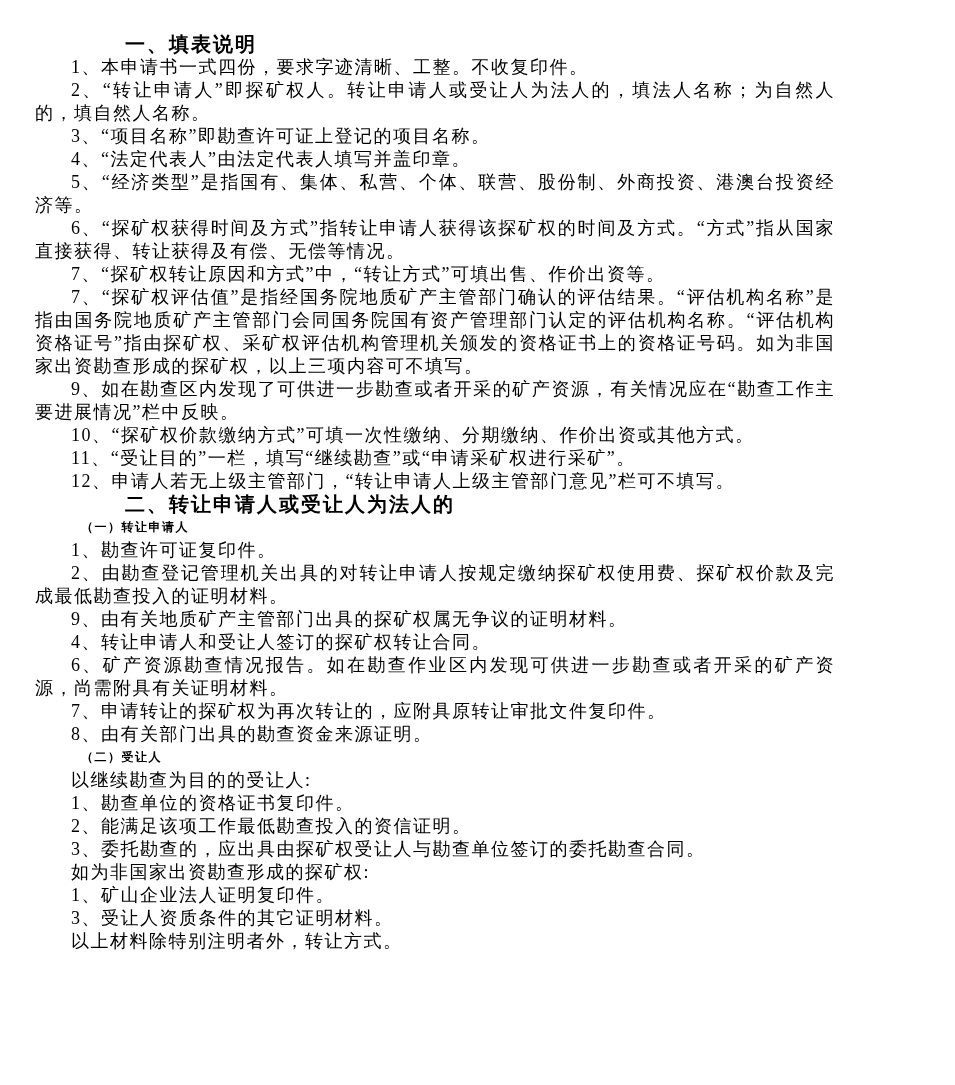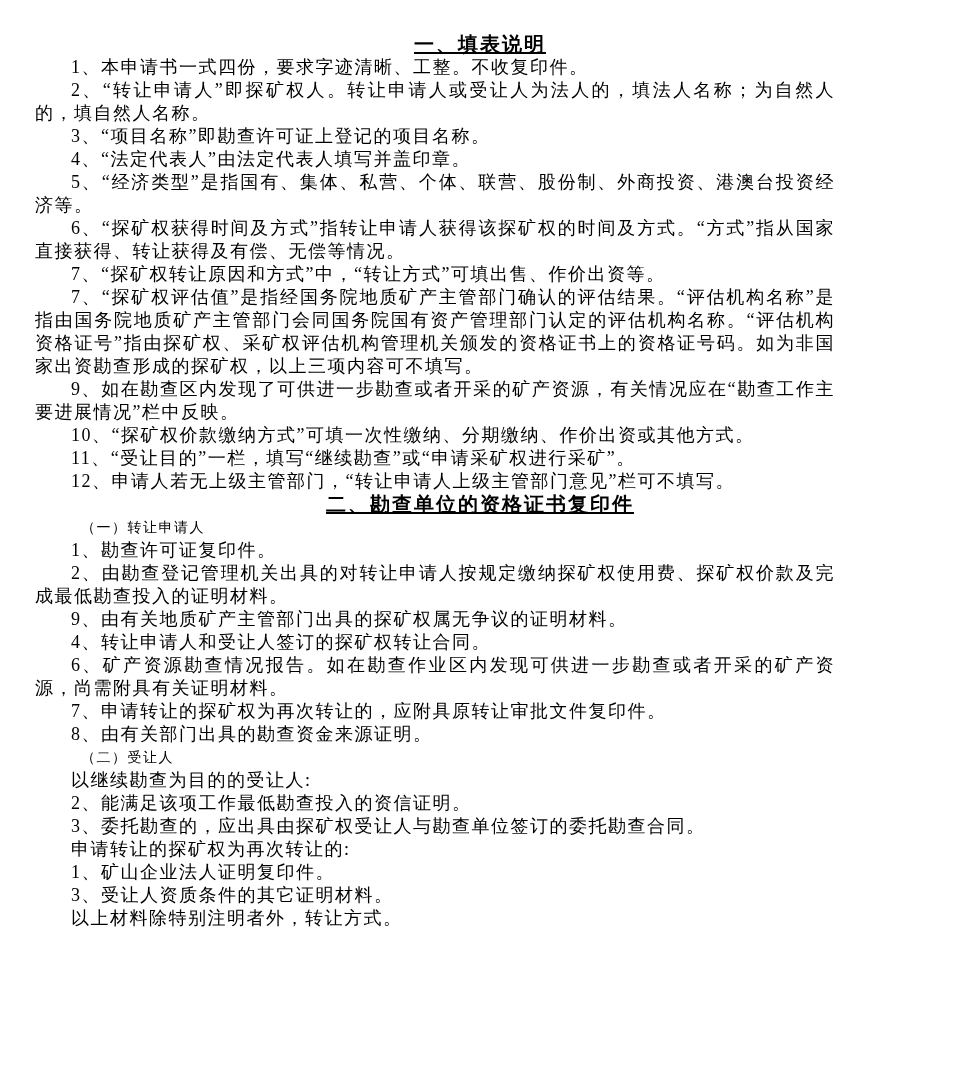--- a/index.html
+++ b/index.html
@@ -23,33 +23,31 @@
     letter-spacing: 1.5px;
     text-align: justify;
   }
   .doc p {
     margin: 0;
   }
   .para {
     text-indent: 36px;
   }
   .sec-title {
-    text-align: center;
     text-indent: 90px; 
     font-family: "Liberation Sans", sans-serif;
     font-weight: bold;
     font-size: 20px;
     letter-spacing: 2px;
-    text-decoration: underline;
   }
   .subhead {
     text-indent: 46px;
     font-family: "Liberation Sans", sans-serif;
-    font-weight: normal;
-    font-size: 14px;
+    font-weight: bold;
+    font-size: 12px;
   }
   .hei-bold {
     font-family: "Liberation Sans", sans-serif;
     font-weight: normal;
   }
 </style>
 </head>
 <body>
 
 <div class="doc">
@@ -64,35 +62,36 @@
 
   <p class="para">5、“经济类型”是指国有、集体、私营、个体、联营、股份制、外商投资、港澳台投资经济等。</p>
   <p class="para">6、“探矿权获得时间及方式”指转让申请人获得该探矿权的时间及方式。“方式”指从国家直接获得、转让获得及有偿、无偿等情况。</p>
   <p class="para">7、“探矿权转让原因和方式”中，“转让方式”可填出售、作价出资等。</p>
   <p class="para">7、“探矿权评估值”是指经国务院地质矿产主管部门确认的评估结果。“评估机构名称”是指由国务院地质矿产主管部门会同国务院国有资产管理部门认定的评估机构名称。“评估机构资格证号”指由探矿权、采矿权评估机构管理机关颁发的资格证书上的资格证号码。如为非国家出资勘查形成的探矿权，以上三项内容可不填写。</p>
   <p class="para">9、如在勘查区内发现了可供进一步勘查或者开采的矿产资源，有关情况应在“勘查工作主要进展情况”栏中反映。</p>
   <p class="para">10、“探矿权价款缴纳方式”可填一次性缴纳、分期缴纳、作价出资或其他方式。</p>
   <p class="para">11、“受让目的”一栏，填写“继续勘查”或“申请采矿权进行采矿”。</p>
   <p class="para">12、申请人若无上级主管部门，“转让申请人上级主管部门意见”栏可不填写。</p>
 
-  <p class="sec-title">二、勘查单位的资格证书复印件</p>
+  <p class="sec-title">二、转让申请人或受让人为法人的</p>
 
   <p class="subhead">（一）转让申请人</p>
 
   <p class="para">1、勘查许可证复印件。</p>
   <p class="para">2、由勘查登记管理机关出具的对转让申请人按规定缴纳探矿权使用费、探矿权价款及完成最低勘查投入的证明材料。</p>
   <p class="para">9、由有关地质矿产主管部门出具的探矿权属无争议的证明材料。</p>
   <p class="para">4、转让申请人和受让人签订的探矿权转让合同。</p>
   <p class="para">6、矿产资源勘查情况报告。如在勘查作业区内发现可供进一步勘查或者开采的矿产资源，尚需附具有关证明材料。</p>
   <p class="para">7、申请转让的探矿权为再次转让的，应附具原转让审批文件复印件。</p>
   <p class="para">8、由有关部门出具的勘查资金来源证明。</p>
 
   <p class="subhead">（二）受让人</p>
 
   <p class="para">以继续勘查为目的的受让人:</p>
+  <p class="para">1、勘查单位的资格证书复印件。</p>
   <p class="para">2、能满足该项工作最低勘查投入的资信证明。</p>
   <p class="para">3、委托勘查的，应出具由探矿权受让人与勘查单位签订的委托勘查合同。</p>
-  <p class="para">申请转让的探矿权为再次转让的:</p>
+  <p class="para">如为非国家出资勘查形成的探矿权:</p>
   <p class="para">1、矿山企业法人证明复印件。</p>
   <p class="para">3、受让人资质条件的其它证明材料。</p>
   <p class="para">以上材料除特别注明者外，转让方式。</p>
 
 </div>
 
 </body></html>

